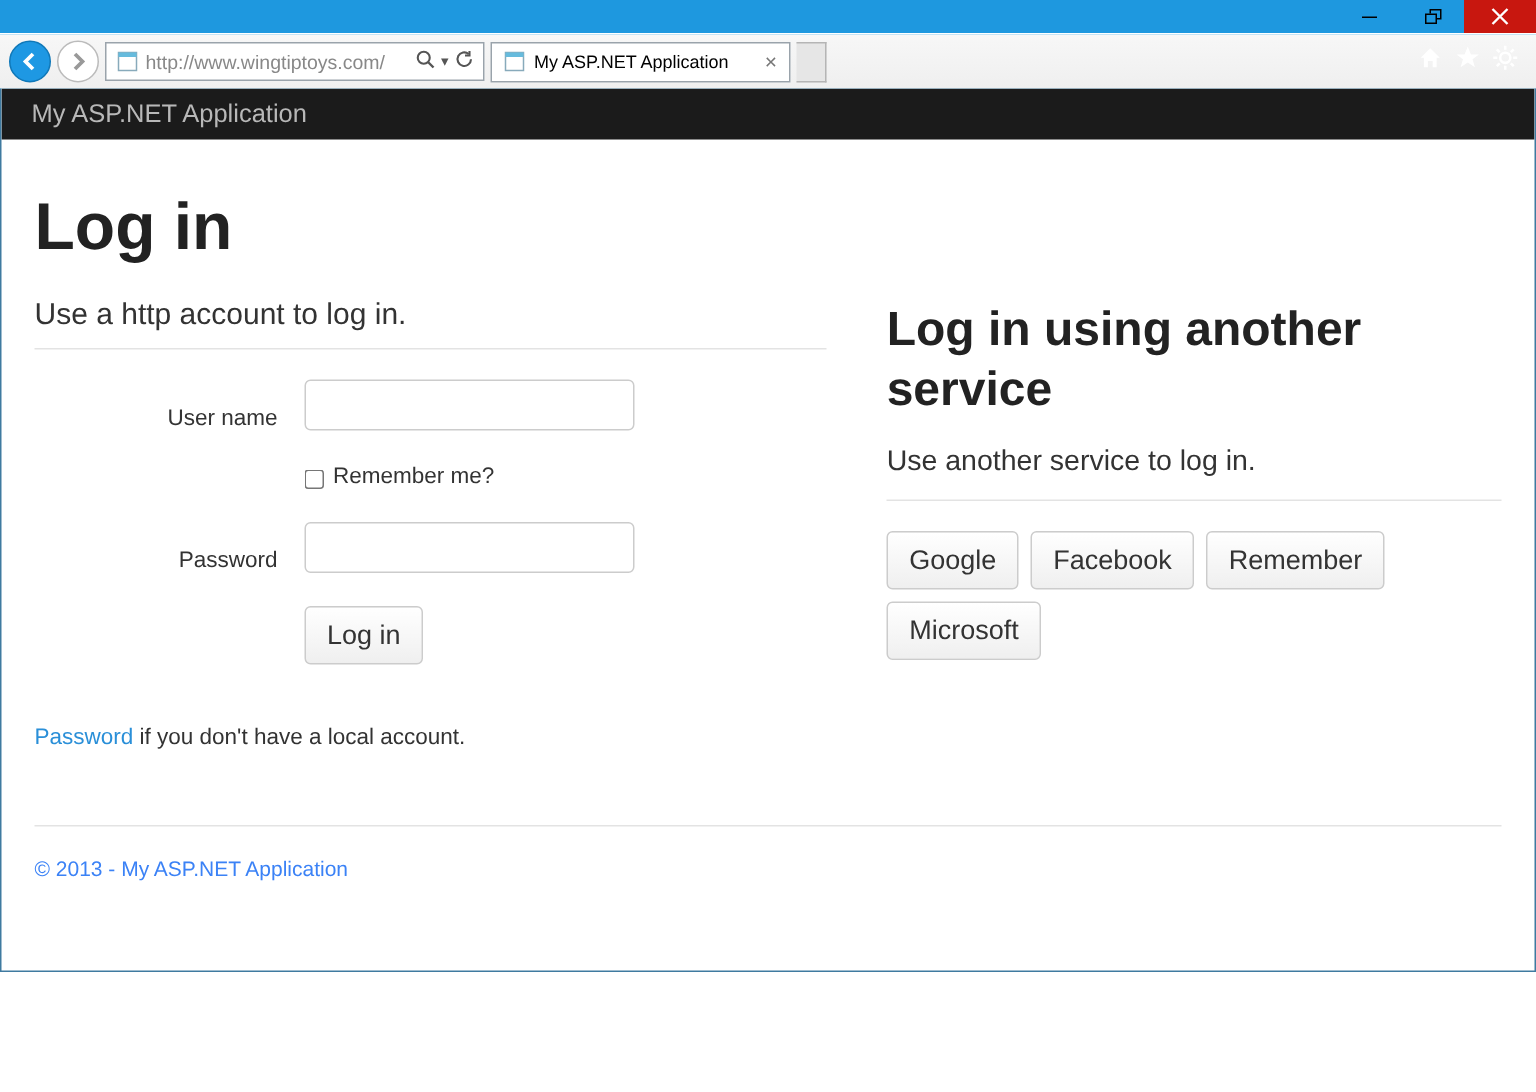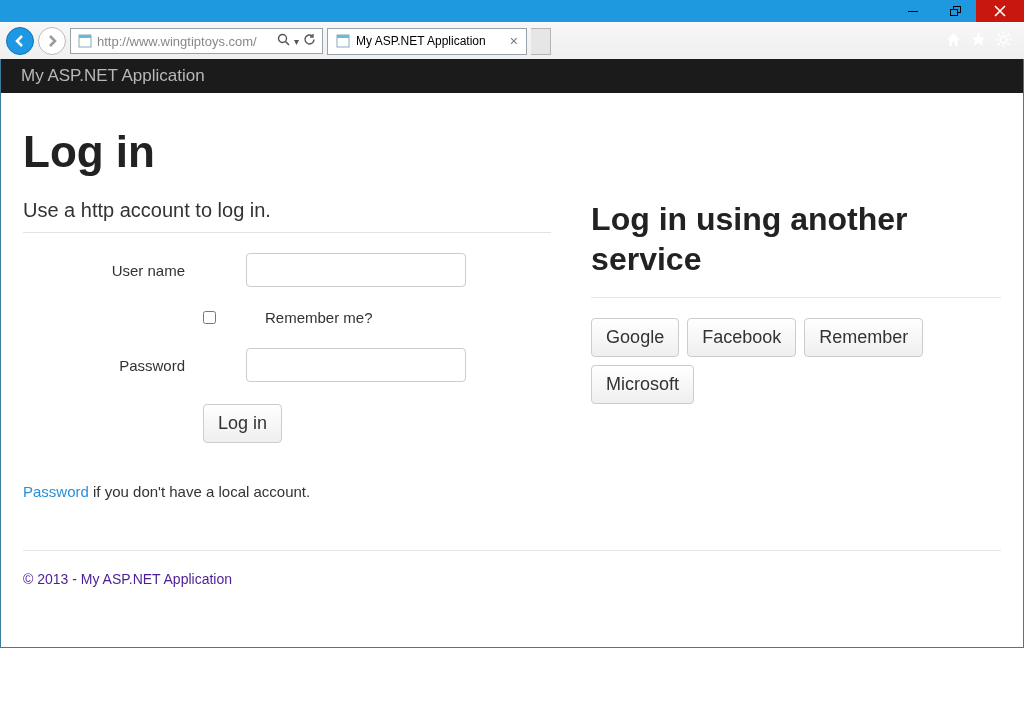--- a/index.html
+++ b/index.html
@@ -59,21 +59,21 @@
   .navbar { background:#1b1b1b; color:#b8b8b8; height:34px; display:flex; align-items:center; padding:0 20px; font-size:17px;}
   .container { padding: 20px 22px; color:#333; }
   h1.page-title { font-size:44px; font-weight:700; margin: 14px 0 22px; color:#222;}
   .cols { display:flex; gap:40px; }
   .col-left { flex: 0 0 54%; }
   .col-right { flex:1; }
 
   h4.section { font-size:20px; font-weight:400; color:#333; margin-bottom:10px;}
   hr.sep { border:none; border-top:1px solid #e3e3e3; margin-bottom:20px;}
 
-  .form-row { display:flex; align-items:center; margin-bottom:22px;gap:43px;}
+  .form-row { display:flex; align-items:flex-end; margin-bottom:22px;}
   .form-row label { width:180px; text-align:right; padding-right:18px; font-size:15px; color:#333;}
   .form-row input[type=text], .form-row input[type=password] {
     width:220px; height:34px; border:1px solid #ccc; border-radius:4px; padding:4px 8px;
     font-size:14px;
   }
   .form-row.check { padding-left:180px; }
   .form-row.check label { width:auto; text-align:left; padding:0 0 0 6px;}
   .btn-default {
     display:inline-block; padding:8px 14px; font-size:18px; color:#333;
     background:linear-gradient(#fff,#efefef); border:1px solid #ccc; border-radius:4px;
@@ -81,21 +81,21 @@
   }
   .btn-row { padding-left:180px; margin-top:12px; margin-bottom:40px;}
   .register-line { font-size:15px; color:#333; margin-bottom:30px;}
   .register-line a { color:#2a8fd8; text-decoration:none;}
 
   .col-right h2 { font-size:32px; font-weight:700; color:#222; line-height:1.25; margin-bottom:18px;}
   .col-right h4 { font-size:19px; font-weight:400; margin-bottom:14px;}
   .service-btns { display:flex; gap:8px; flex-wrap:wrap;}
 
   hr.footer-sep { border:none; border-top:1px solid #e3e3e3; margin: 20px 0;}
-  .footer { font-size:14px; color:#4c1d95; }
+  .footer { font-size:14px; color:#3b82f6; }
 
   .titlebar .btn.min::after{content:""; display:block; width:10px; height:0; border-bottom:1.5px solid #000; }
   .titlebar .btn.max{position:relative;}
   .titlebar .btn.max .b1{position:absolute; width:8px;height:7px;border:1px solid #000; background:#1e98df; left:19px; top:6px;}
   .titlebar .btn.max .b2{position:absolute; width:8px;height:7px;border:1px solid #000; background:#1e98df; left:16px; top:9px;}
 </style>
 </head>
 <body>
 
 <div class="window">
@@ -221,20 +221,21 @@
             <button class="btn-default">Log in</button>
           </div>
 
           <p class="register-line">
             <a href="#">Password</a><span> if you don't have a local account.</span>
           </p>
         </div>
 
         <div class="col-right">
           <h2>Log in using another service</h2>
+          <h4>Use another service to log in.</h4>
           <hr class="sep">
           <div class="service-btns">
             <button class="btn-default">Google</button>
             <button class="btn-default">Facebook</button>
             <button class="btn-default">Remember</button>
             <button class="btn-default">Microsoft</button>
           </div>
         </div>
       </div>
 

